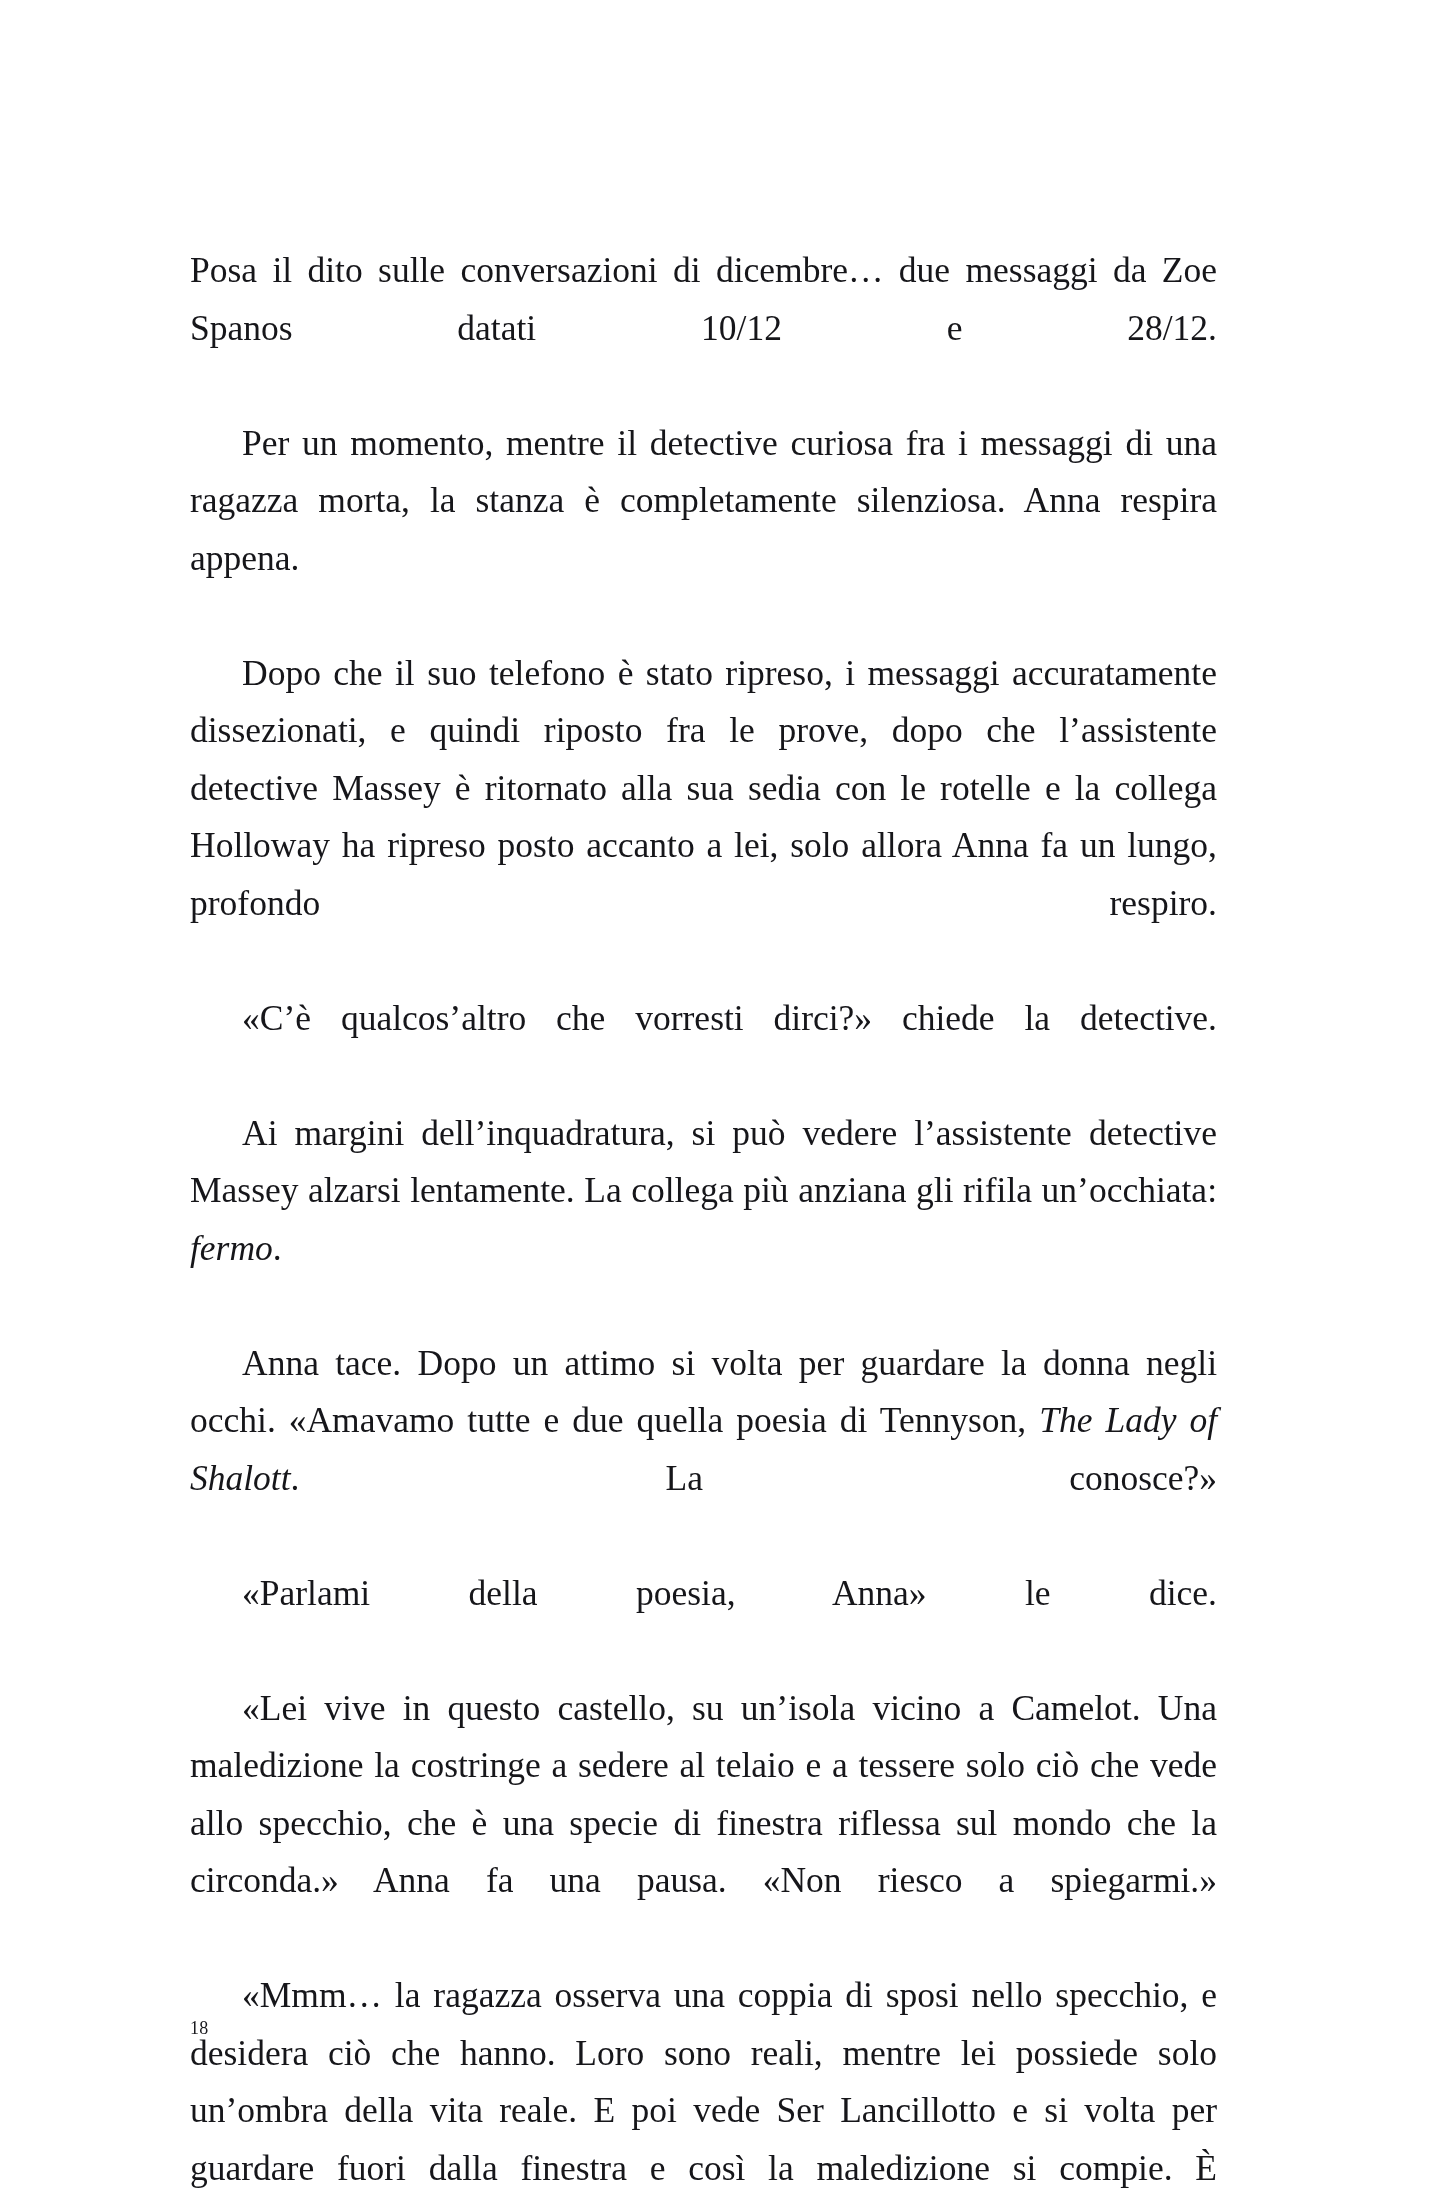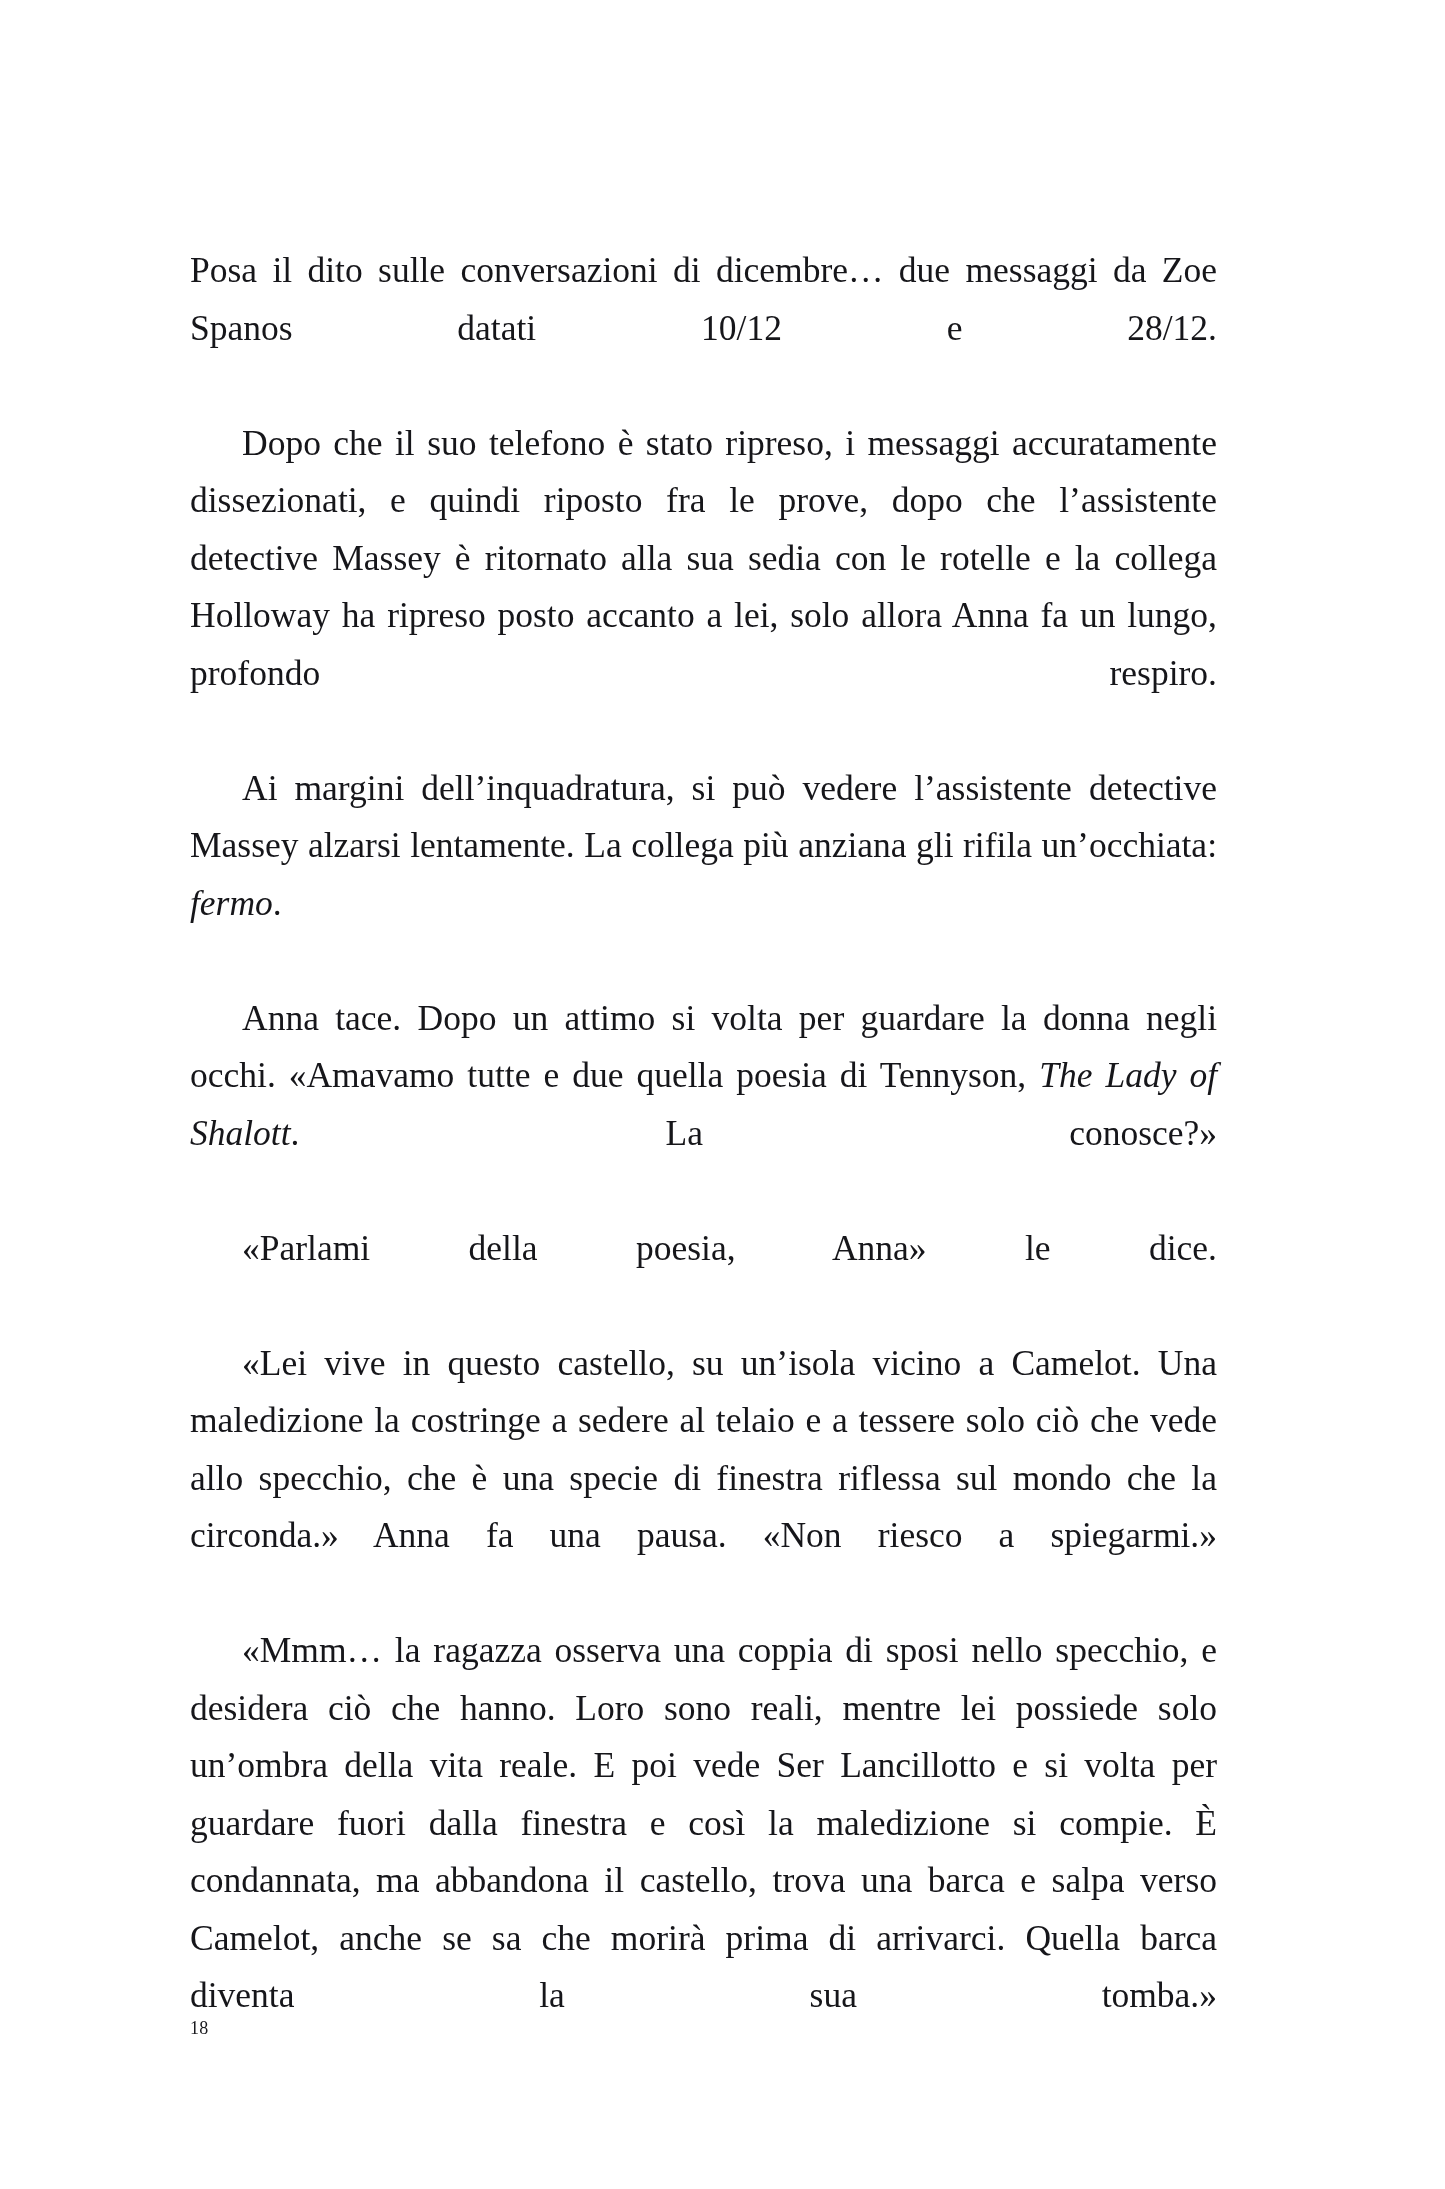--- a/index.html
+++ b/index.html
@@ -73,25 +73,31 @@
 <body>
 
 <div class="page">
 
   <div class="text-block">
 
     <p class="para">
       <span>Posa il dito sulle conversazioni di dicembre… due messaggi da Zoe Spanos datati 10/12 e 28/12.</span>
     </p>
 
+    <p class="para indent">
+      <span>Per un momento, mentre il detective curiosa fra i messaggi di una ragazza morta, la stanza è completamente silenziosa. Anna respira appena.</span>
+    </p>
 
     <p class="para indent">
       <span>Dopo che il suo telefono è stato ripreso, i messaggi accuratamente dissezionati, e quindi riposto fra le prove, dopo che l’assistente detective Massey è ritornato alla sua sedia con le rotelle e la collega Holloway ha ripreso posto accanto a lei, solo allora Anna fa un lungo, profondo respiro.</span>
     </p>
 
+    <p class="para indent">
+      <span>«C’è qualcos’altro che vorresti dirci?» chiede la detective.</span>
+    </p>
 
     <p class="para indent">
       <span>Ai margini dell’inquadratura, si può vedere l’assistente detective Massey alzarsi lentamente. La collega più anziana gli rifila un’occhiata: </span><span class="ital">fermo</span><span>.</span>
     </p>
 
     <p class="para indent">
       <span>Anna tace. Dopo un attimo si volta per guardare la donna negli occhi. «Amavamo tutte e due quella poesia di Tennyson, </span><span class="ital">The Lady of Shalott</span><span>. La conosce?»</span>
     </p>
 
     <p class="para indent">

